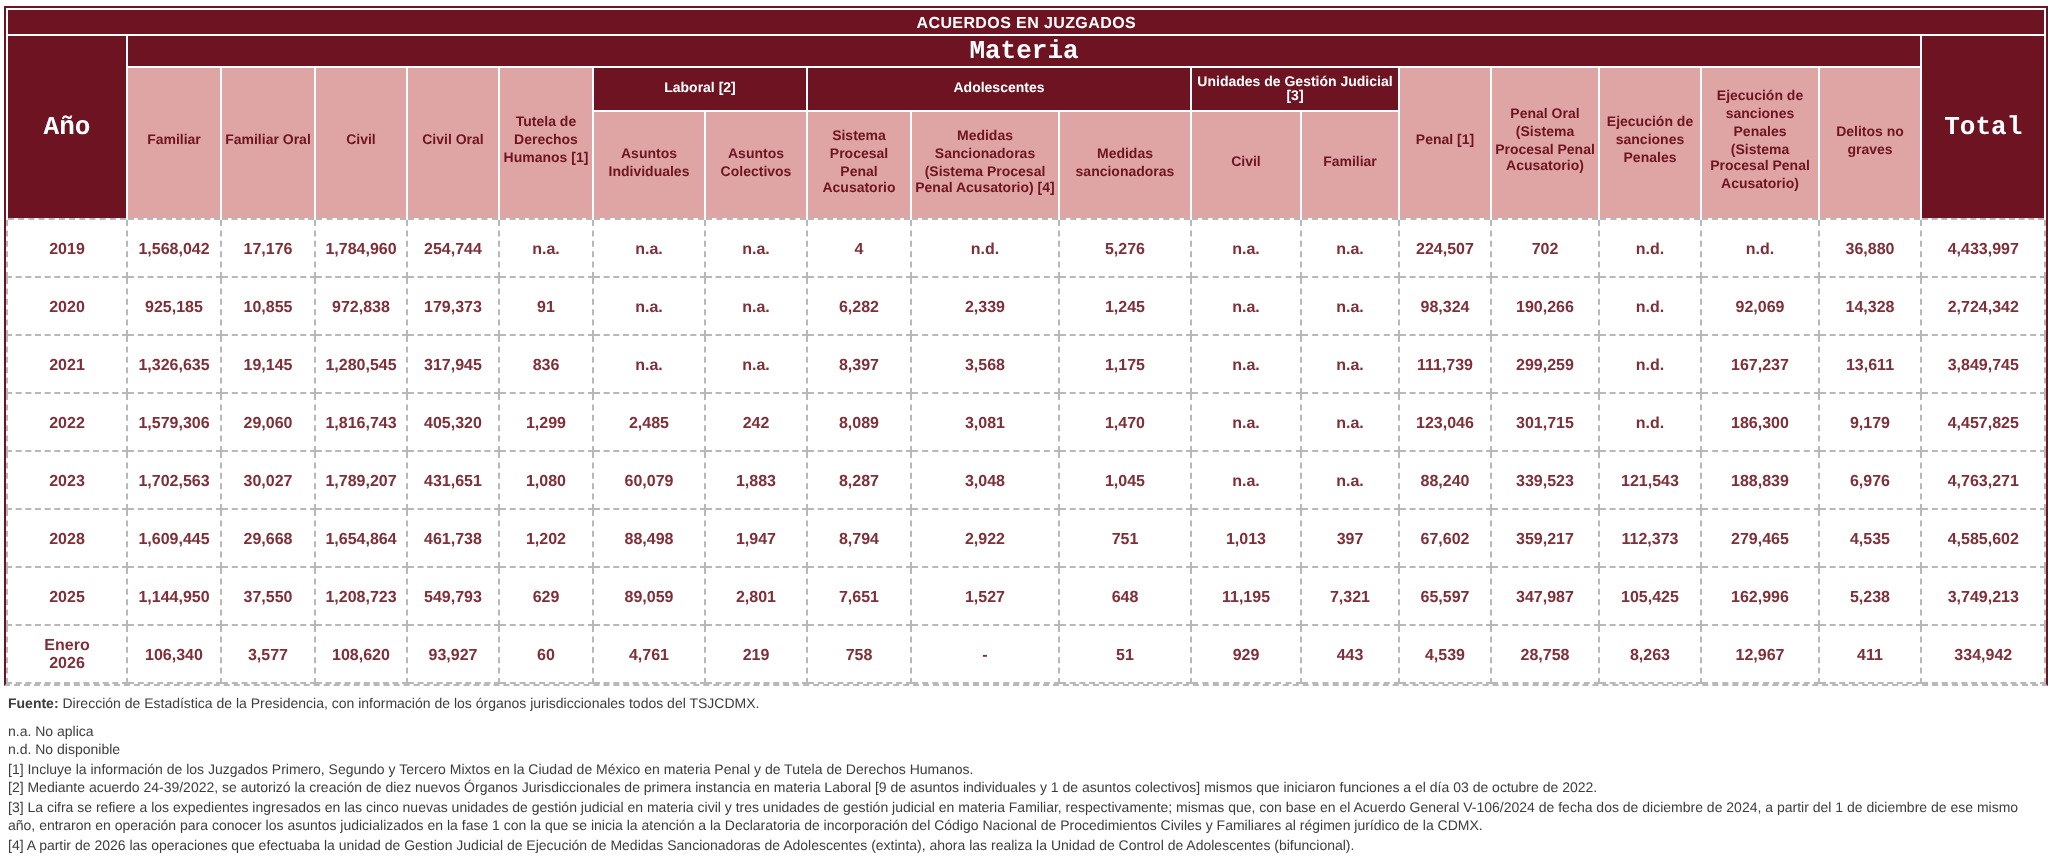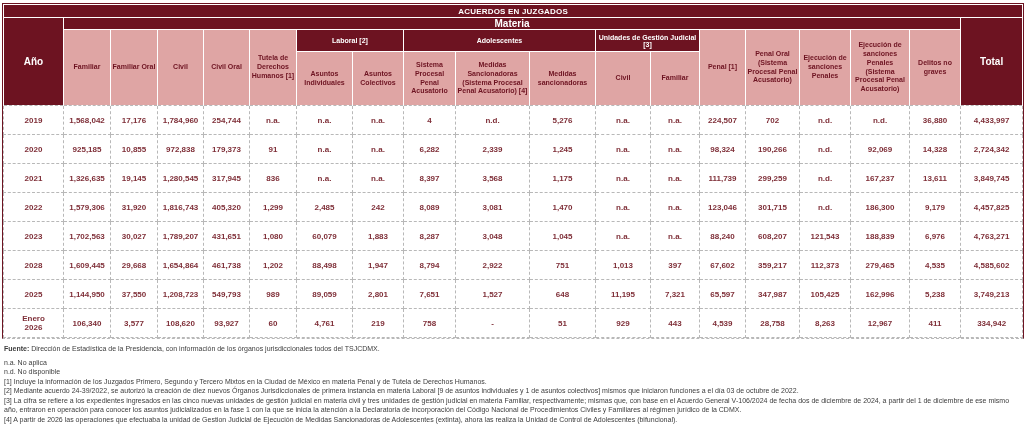--- a/index.html
+++ b/index.html
@@ -25,21 +25,21 @@
     border:1px solid #fff;
     padding:0 1px;
     vertical-align:middle;
     text-align:center;
     font-weight:bold;
     overflow:hidden;
   }
   th.dark{background:var(--dark);color:#fff;font-size:7px;}
   th.pink{background:var(--pink);color:var(--dark);font-size:7px;line-height:1.25;}
   tr.title-row th{height:13px;font-size:8px;letter-spacing:.2px;}
-  tr.materia-row th{height:11px;font-size:10px;}
+  tr.materia-row th{height:11px;font-size:13px;font-family:Liberation Mono, monospace;}
   tr.group-row th.dark{height:22px;}
   tr.sub-row th{height:54px;}
   th.bb-dash{border-bottom:1px dashed var(--dash);}
   td{
     border:1px dashed var(--dash);
     height:29px;
     text-align:center;
     vertical-align:middle;
     color:var(--val);
     font-weight:bold;
@@ -179,21 +179,21 @@
           <td>111,739</td>
           <td>299,259</td>
           <td>n.d.</td>
           <td>167,237</td>
           <td>13,611</td>
           <td>3,849,745</td>
         </tr>
         <tr>
           <td>2022</td>
           <td>1,579,306</td>
-          <td>31,920</td>
+          <td>29,060</td>
           <td>1,816,743</td>
           <td>405,320</td>
           <td>1,299</td>
           <td>2,485</td>
           <td>242</td>
           <td>8,089</td>
           <td>3,081</td>
           <td>1,470</td>
           <td>n.a.</td>
           <td>n.a.</td>
@@ -212,21 +212,21 @@
           <td>431,651</td>
           <td>1,080</td>
           <td>60,079</td>
           <td>1,883</td>
           <td>8,287</td>
           <td>3,048</td>
           <td>1,045</td>
           <td>n.a.</td>
           <td>n.a.</td>
           <td>88,240</td>
-          <td>608,207</td>
+          <td>339,523</td>
           <td>121,543</td>
           <td>188,839</td>
           <td>6,976</td>
           <td>4,763,271</td>
         </tr>
         <tr>
           <td>2028</td>
           <td>1,609,445</td>
           <td>29,668</td>
           <td>1,654,864</td>
@@ -245,21 +245,21 @@
           <td>279,465</td>
           <td>4,535</td>
           <td>4,585,602</td>
         </tr>
         <tr>
           <td>2025</td>
           <td>1,144,950</td>
           <td>37,550</td>
           <td>1,208,723</td>
           <td>549,793</td>
-          <td>989</td>
+          <td>629</td>
           <td>89,059</td>
           <td>2,801</td>
           <td>7,651</td>
           <td>1,527</td>
           <td>648</td>
           <td>11,195</td>
           <td>7,321</td>
           <td>65,597</td>
           <td>347,987</td>
           <td>105,425</td>

